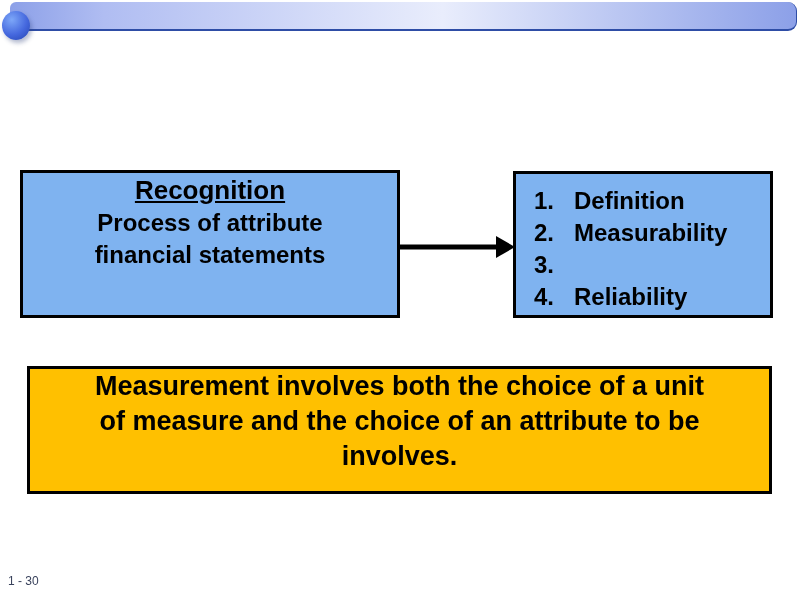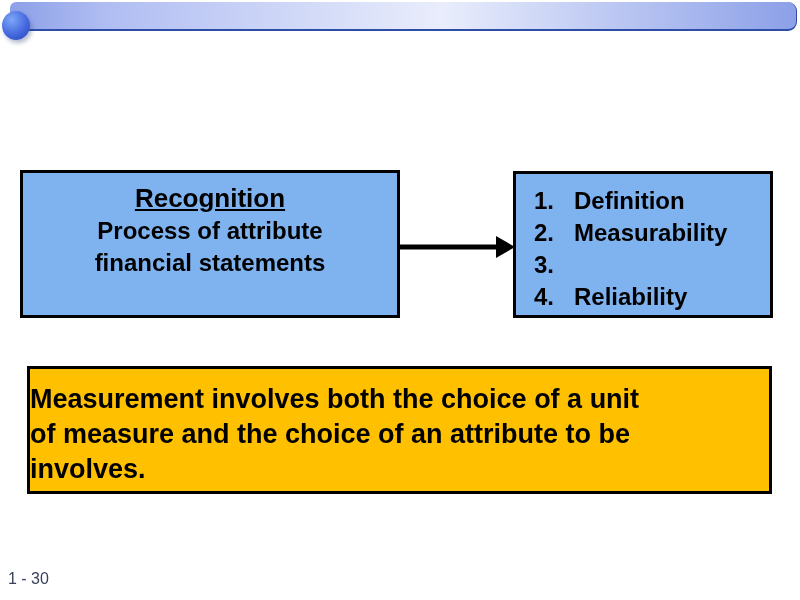--- a/index.html
+++ b/index.html
@@ -66,21 +66,20 @@
   .blue-box { background: var(--box-blue, #7FB3F0); }
   .gold-box { background: var(--box-gold, #FFC000); }
 
   
   .recognition-box {
     left: 20px;
     top: 170px;
     width: 380px;
     height: 148px;
     text-align: center;
-    padding-top: 8px;
   }
   .recognition-heading {
     font-size: 26px;
     font-weight: 700;
     text-decoration: underline;
     line-height: 34px;
     color: #000000;
   }
   .recognition-body {
     font-size: 24px;
@@ -114,36 +113,35 @@
     width: 120px;
     height: 28px;
   }
 
   
   .measurement-box {
     left: 27px;
     top: 366px;
     width: 745px;
     height: 128px;
-    text-align: left;
-    padding-top: 13px;
+    text-align: center;
   }
   .measurement-line {
     font-size: 27px;
     font-weight: 700;
     line-height: 35px;
     color: #000000;
   }
 
   
   .page-number {
     position: absolute;
     left: 8px;
     bottom: 12px;
-    font-size: 16px;
+    font-size: 12px;
     color: var(--footer-text, #39425C);
     text-align: right;
   }
 </style>
 </head>
 <body>
 
 <div class="slide">
 
   <div class="header-bar"></div>

